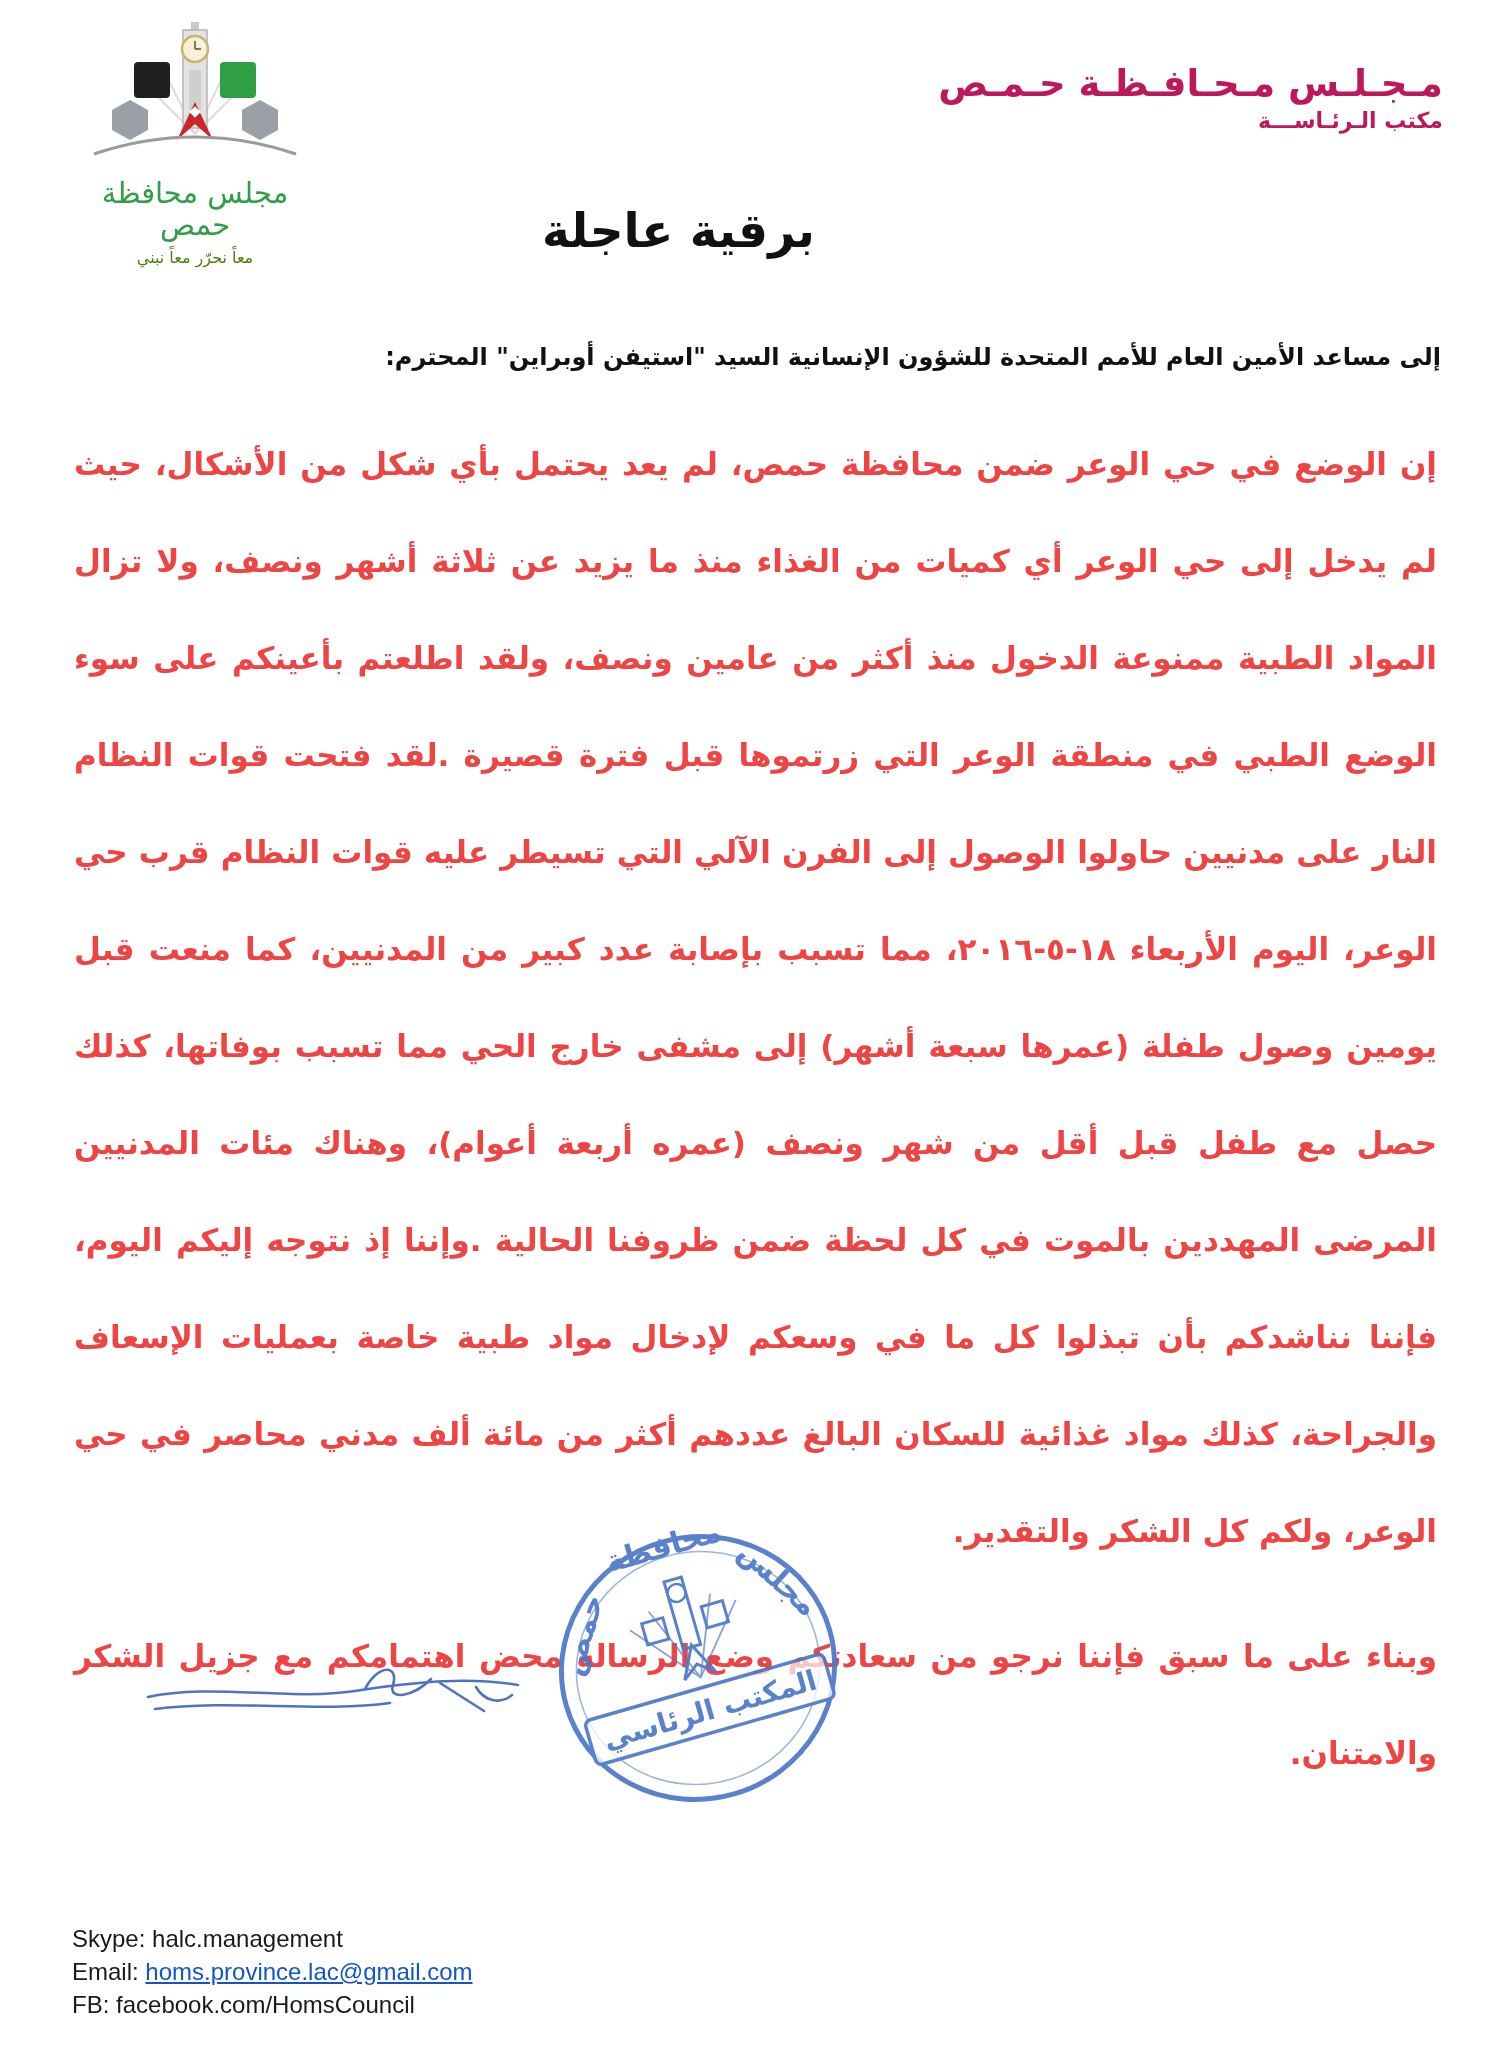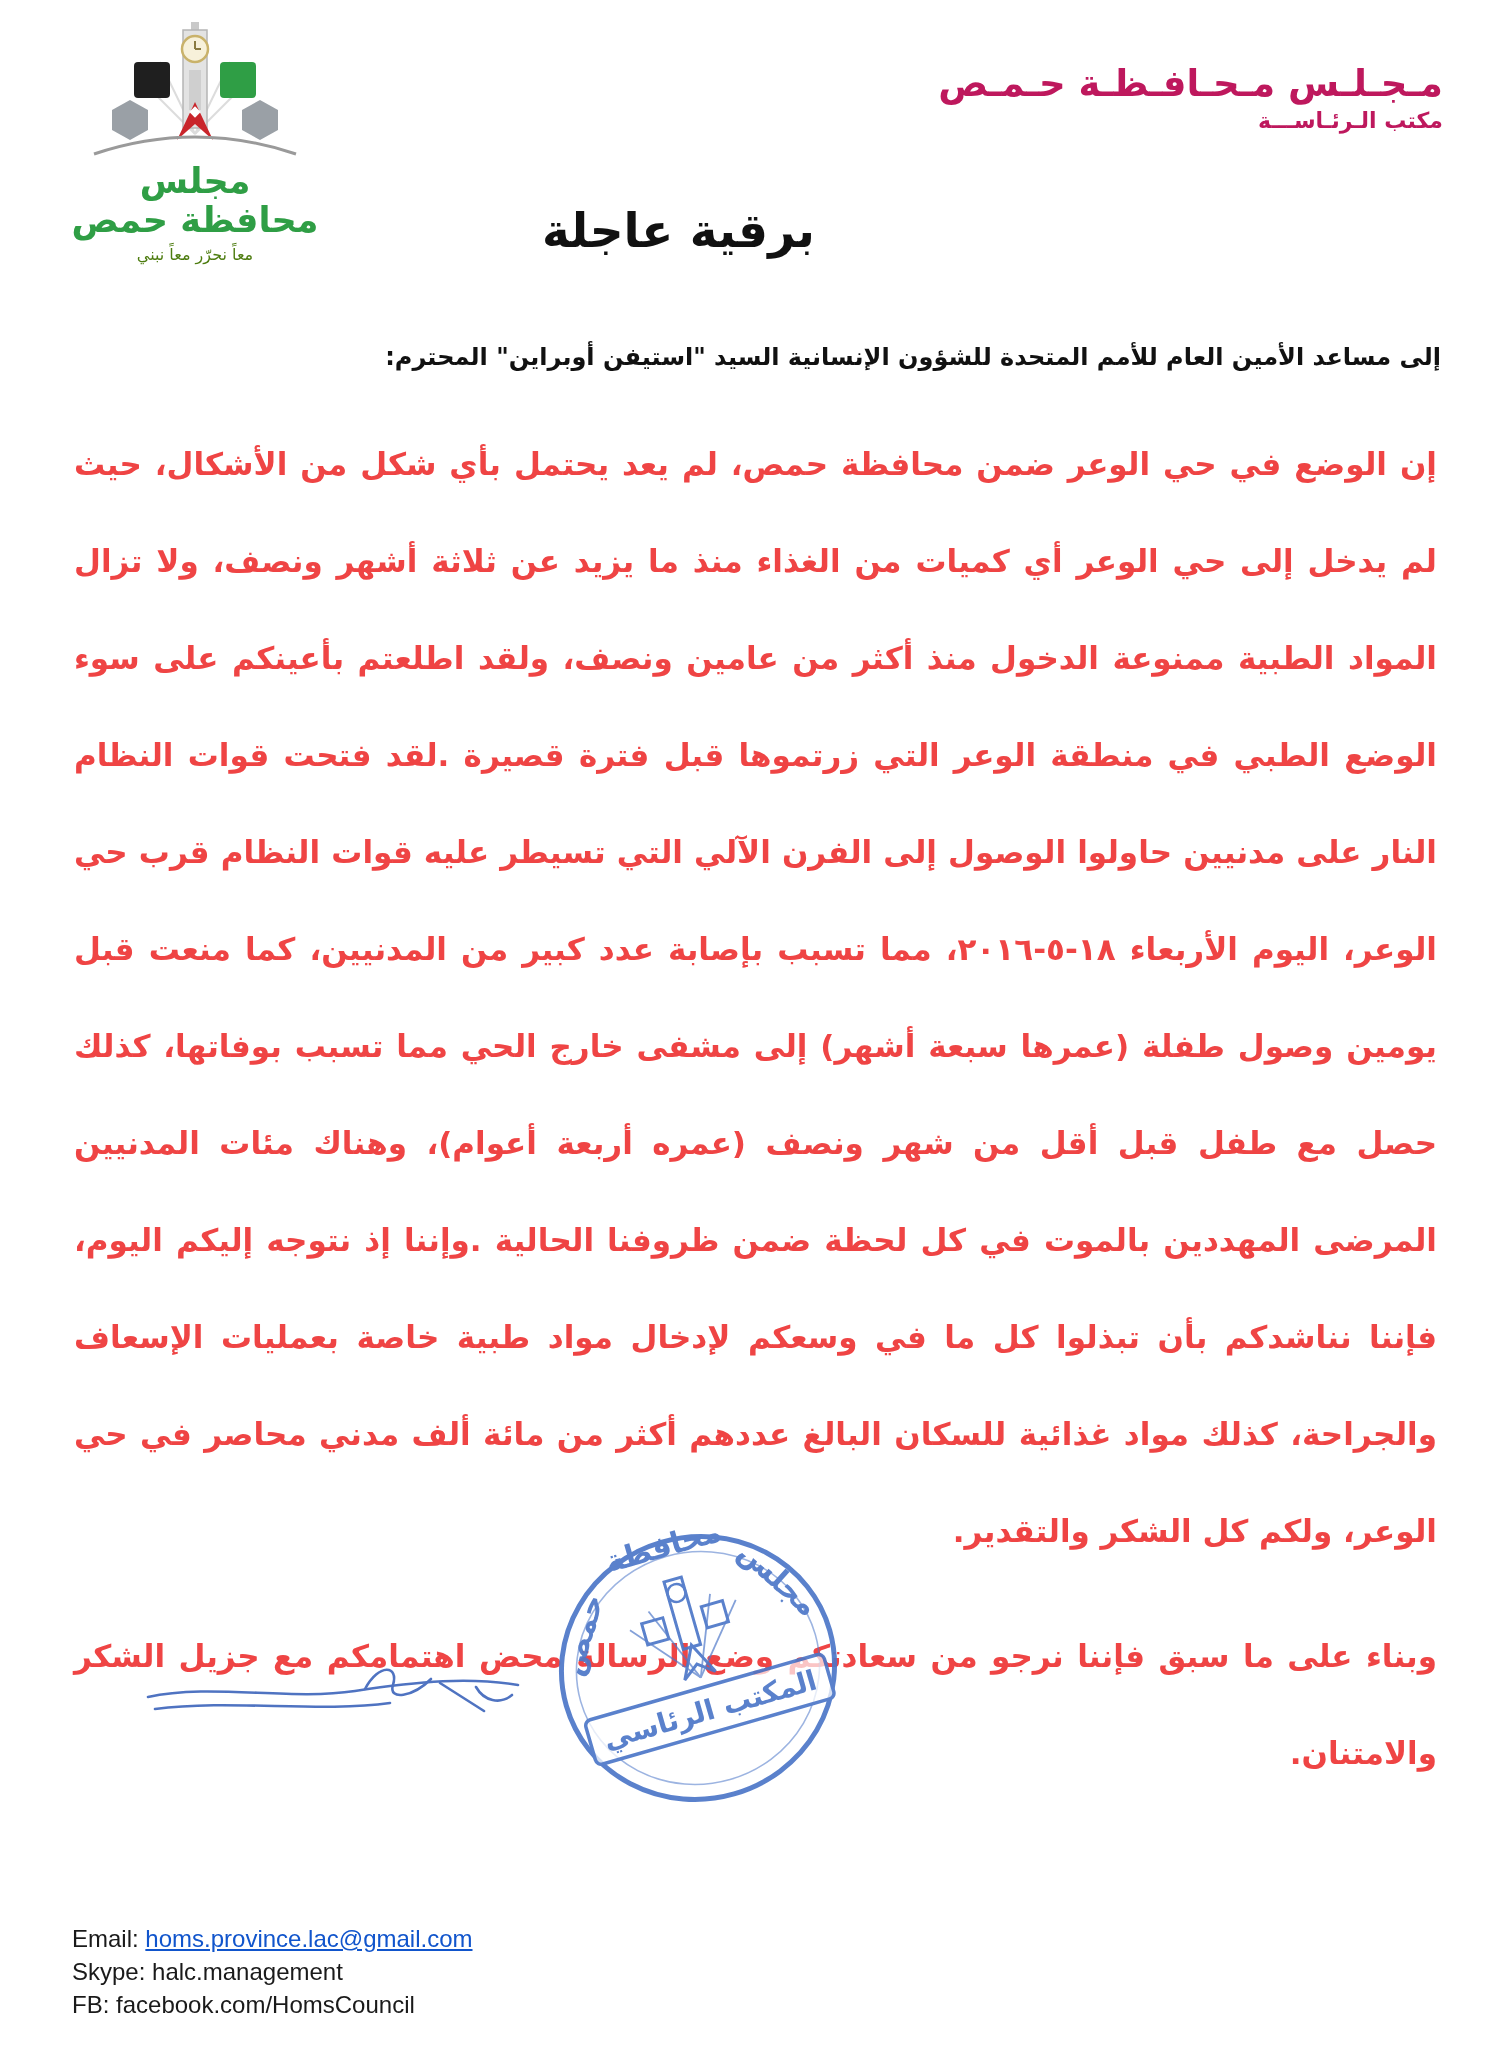--- a/index.html
+++ b/index.html
@@ -15,26 +15,26 @@
 
   
   .logo-block{
     position:absolute;
     left:70px; top:22px;
     width:250px;
     text-align:center;
   }
   .logo-graphic{display:block;margin:0 auto;}
   .logo-name{
-    font-size:35px;
-    font-weight:bold;
+    font-size:29px;
+    font-weight:normal;
     color:#2f9e45;
     line-height:1.1;
     direction:rtl;
-    margin-top:2px;
+    margin-top:18px;
   }
   .logo-tagline{
     font-size:16px;
     color:#4d7c0f;
     direction:rtl;
     margin-top:6px;
   }
 
   
   .letterhead-right{
@@ -210,26 +210,26 @@
     </g>
 
     <g>
       <rect x="26" y="170" width="248" height="46" rx="6" fill="rgba(255,255,255,0.75)" stroke="#4d77c8" stroke-width="3.5"></rect>
       <text x="150" y="203" font-size="28" text-anchor="middle" fill="#4d77c8" font-family="DejaVu Sans, sans-serif" font-weight="bold">المكتب الرئاسي</text>
     </g>
   </svg>
 
   <div class="contact-footer">
     <div>
+      <span>Skype:</span>
+      <span>halc.management</span>
+    </div>
+    <div>
       <span>Email:</span>
       <a class="email-link">homs.province.lac@gmail.com</a>
-    </div>
-    <div>
-      <span>Skype:</span>
-      <span>halc.management</span>
     </div>
     <div>
       <span>FB:</span>
       <span>facebook.com/HomsCouncil</span>
     </div>
   </div>
 
 </div>
 
 </body></html>

